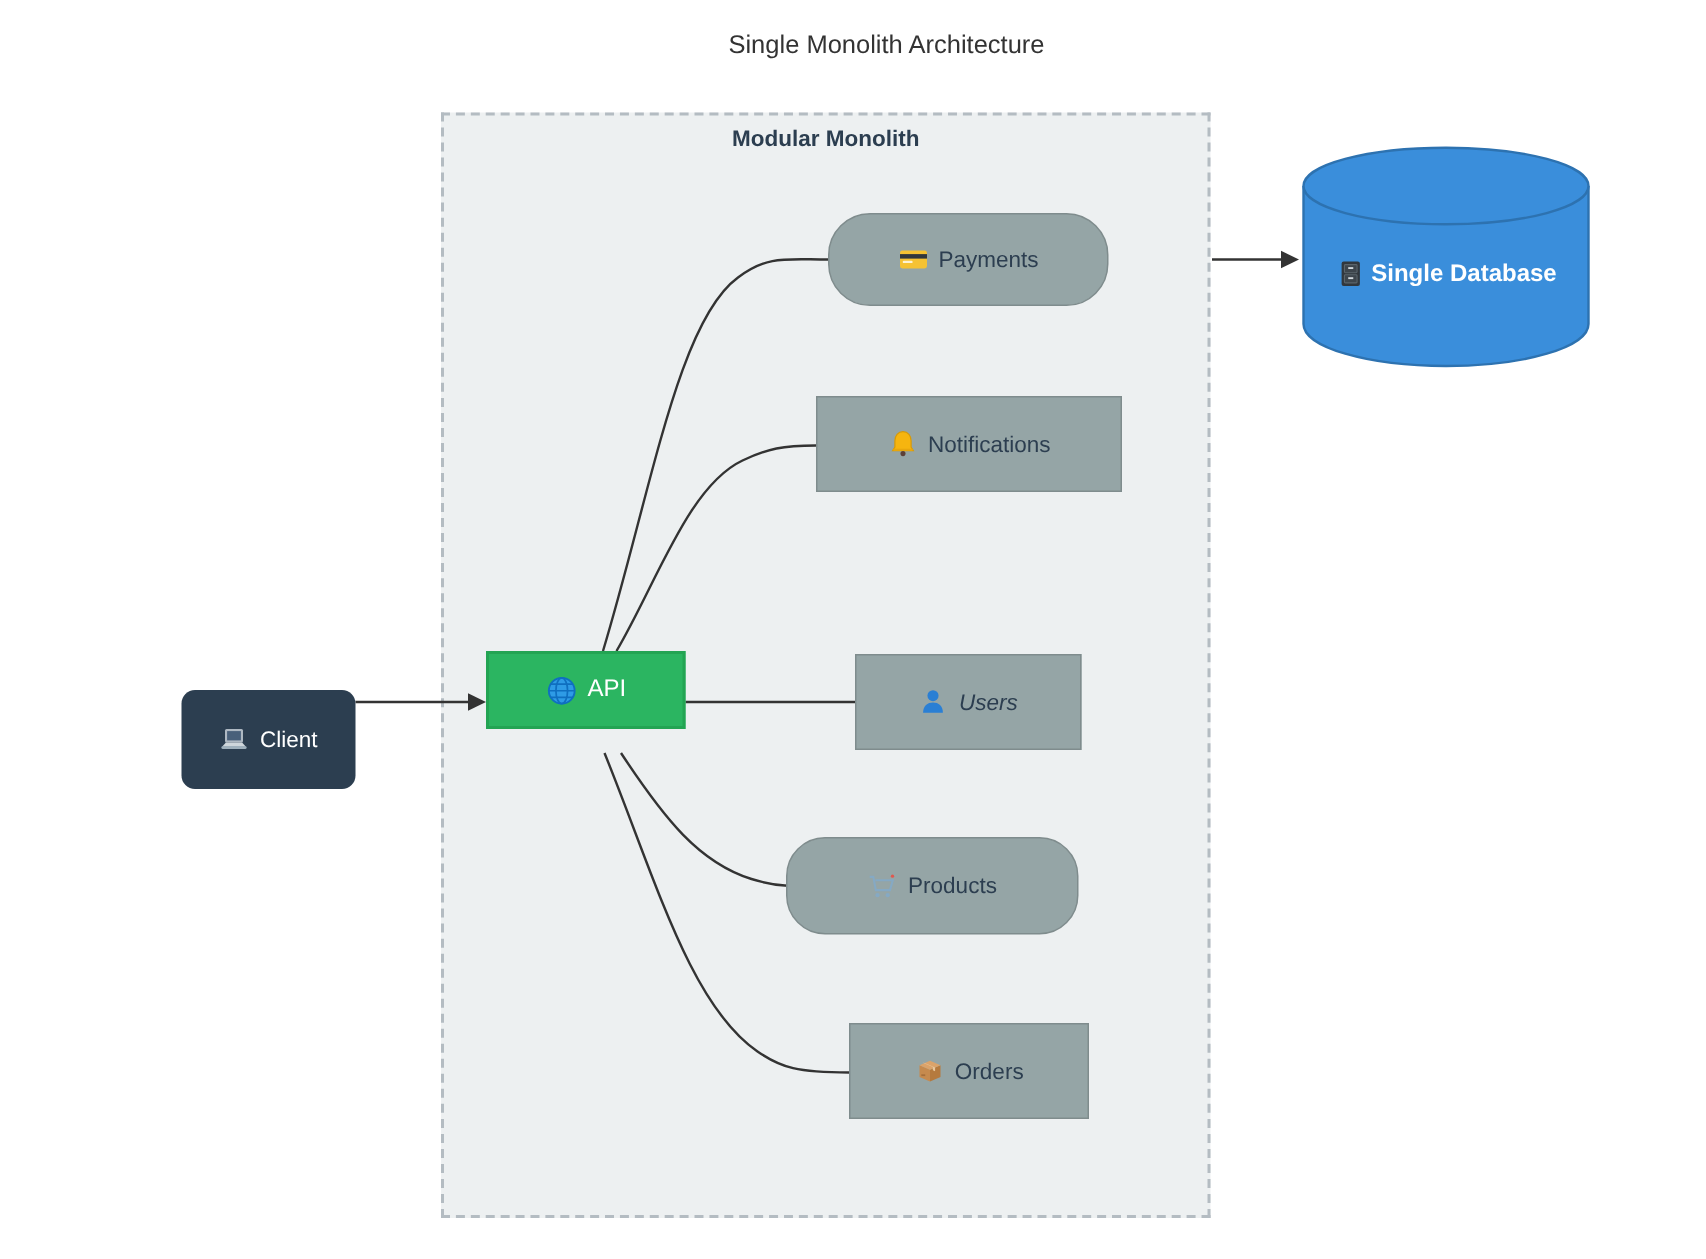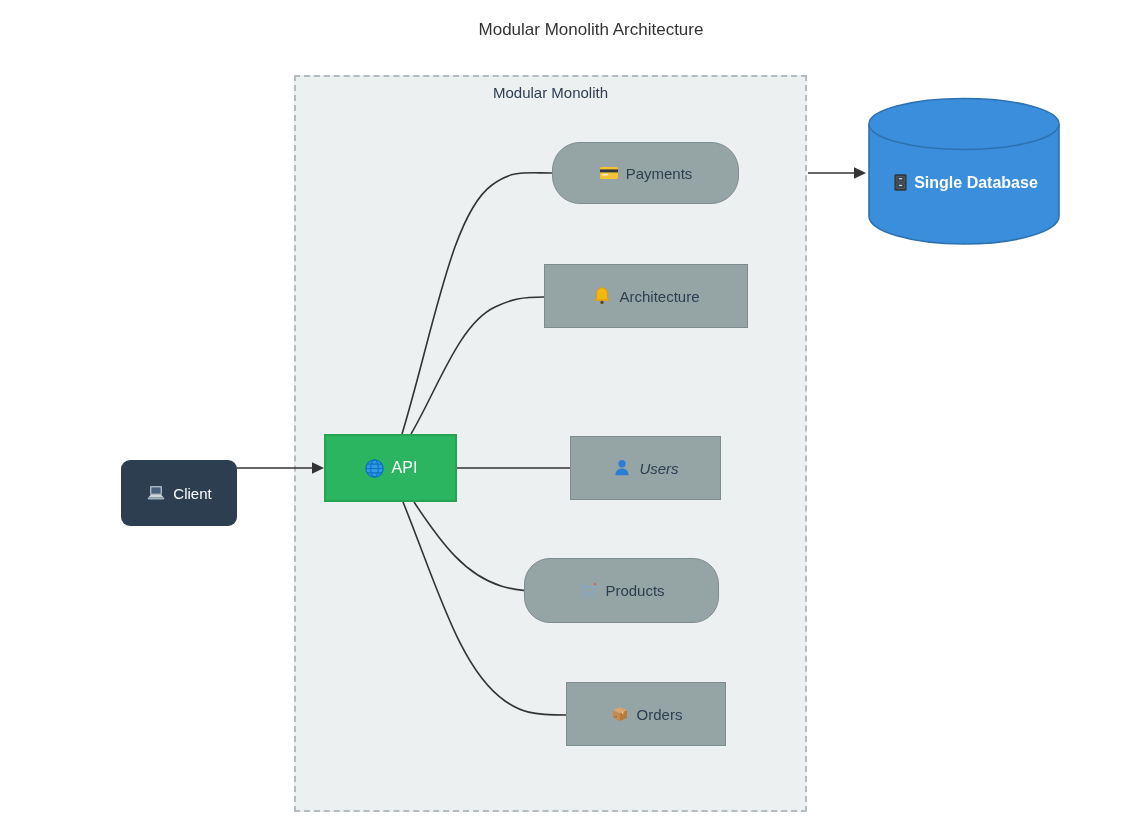--- a/index.html
+++ b/index.html
@@ -10,36 +10,36 @@
   .title{
     position:absolute;left:121px;width:940px;top:20px;text-align:center;
     font-size:17px;color:#333333;
   }
   .subgraph{
     position:absolute;left:294px;top:75px;width:509px;height:733px;
     background:#edf0f1;border:2px dashed #b4bcc2;
   }
   .subgraph-label{
     position:absolute;left:0;right:0;top:7px;text-align:center;
-    font-size:15px;font-weight:normal;color:#2c3e50;
+    font-size:15px;font-weight:bold;color:#2c3e50;
   }
   svg.edges{position:absolute;left:0;top:0;width:1137px;height:839px;}
   svg.edges path{fill:none;stroke:#333333;stroke-width:1.6;}
   svg.edges polygon{fill:#333333;stroke:none;}
   .node{
     position:absolute;display:flex;align-items:center;justify-content:center;
     gap:7px;box-sizing:border-box;font-size:15px;
   }
   .node .ic{display:inline-flex;line-height:0;}
   .node-client{
     left:121px;top:435px;width:116px;height:66px;background:#2c3e50;
     border-radius:9px;color:#ffffff;margin-top:25px;
   }
   .node-api{
-    left:324px;top:434px;width:133px;height:68px;background:#2bb561;
+    left:324px;top:434px;width:133px;height:52px;background:#2bb561;
     border:2px solid #23a453;color:#ffffff;font-size:16px;
   }
   .module{
     background:#95a5a6;border:1.5px solid #7f8c8d;color:#2c3e50;
   }
   .node-payments{left:552px;top:142px;width:187px;height:62px;border-radius:28px;}
   .node-notifications{left:544px;top:264px;width:204px;height:64px;}
   .node-users{left:570px;top:436px;width:151px;height:64px;font-style:italic;}
   .node-products{left:524px;top:558px;width:195px;height:65px;border-radius:26px;}
   .node-orders{left:566px;top:682px;width:160px;height:64px;}
@@ -49,21 +49,21 @@
   .db-label{
     position:absolute;left:0;right:0;top:76px;display:flex;align-items:center;
     justify-content:center;gap:3px;color:#ffffff;font-weight:bold;font-size:16px;
   }
 </style>
 </head>
 <body>
 
 <div class="stage">
 
-  <div class="title">Modular Monolith Architecture</div>
+  <div class="title">Single Monolith Architecture</div>
 
   <div class="subgraph">
     <div class="subgraph-label">Modular Monolith</div>
   </div>
 
   <svg class="edges" viewBox="0 0 1137 839">
     <path d="M 237 468 L 313 468"></path>
     <polygon points="324,468 312,462.2 312,473.8"></polygon>
     <path d="M 402 434 C 434 328 452 214 492 185 C 512 170 524 173 552 173"></path>
     <path d="M 411 434 C 438 388 459 324 495 307 C 512 299 522 297 544 297"></path>
@@ -109,21 +109,21 @@
   </div>
 
   <div class="node module node-notifications">
     <span class="ic">
       <svg width="20" height="20" viewBox="0 0 20 20">
         <path d="M10 1.8 C6.6 1.8 4.6 4.6 4.6 7.8 v4.2 L3.1 14.4 h13.8 L15.4 12 V7.8 C15.4 4.6 13.4 1.8 10 1.8 z" fill="#f6b50f" stroke="#d89a06" stroke-width="0.8"></path>
         <rect x="3.4" y="13.1" width="13.2" height="1.5" rx="0.7" fill="#e8a70c"></rect>
         <circle cx="10" cy="16.4" r="1.7" fill="#5d4037"></circle>
       </svg>
     </span>
-    <span>Architecture</span>
+    <span>Notifications</span>
   </div>
 
   <div class="node module node-users">
     <span class="ic">
       <svg width="20" height="20" viewBox="0 0 20 20">
         <circle cx="10" cy="5.8" r="3.7" fill="#2a7fd4"></circle>
         <path d="M3.4 17.2 C3.4 12.6 6.3 10.4 10 10.4 C13.7 10.4 16.6 12.6 16.6 17.2 z" fill="#2a7fd4"></path>
       </svg>
     </span>
     <span>Users</span>

